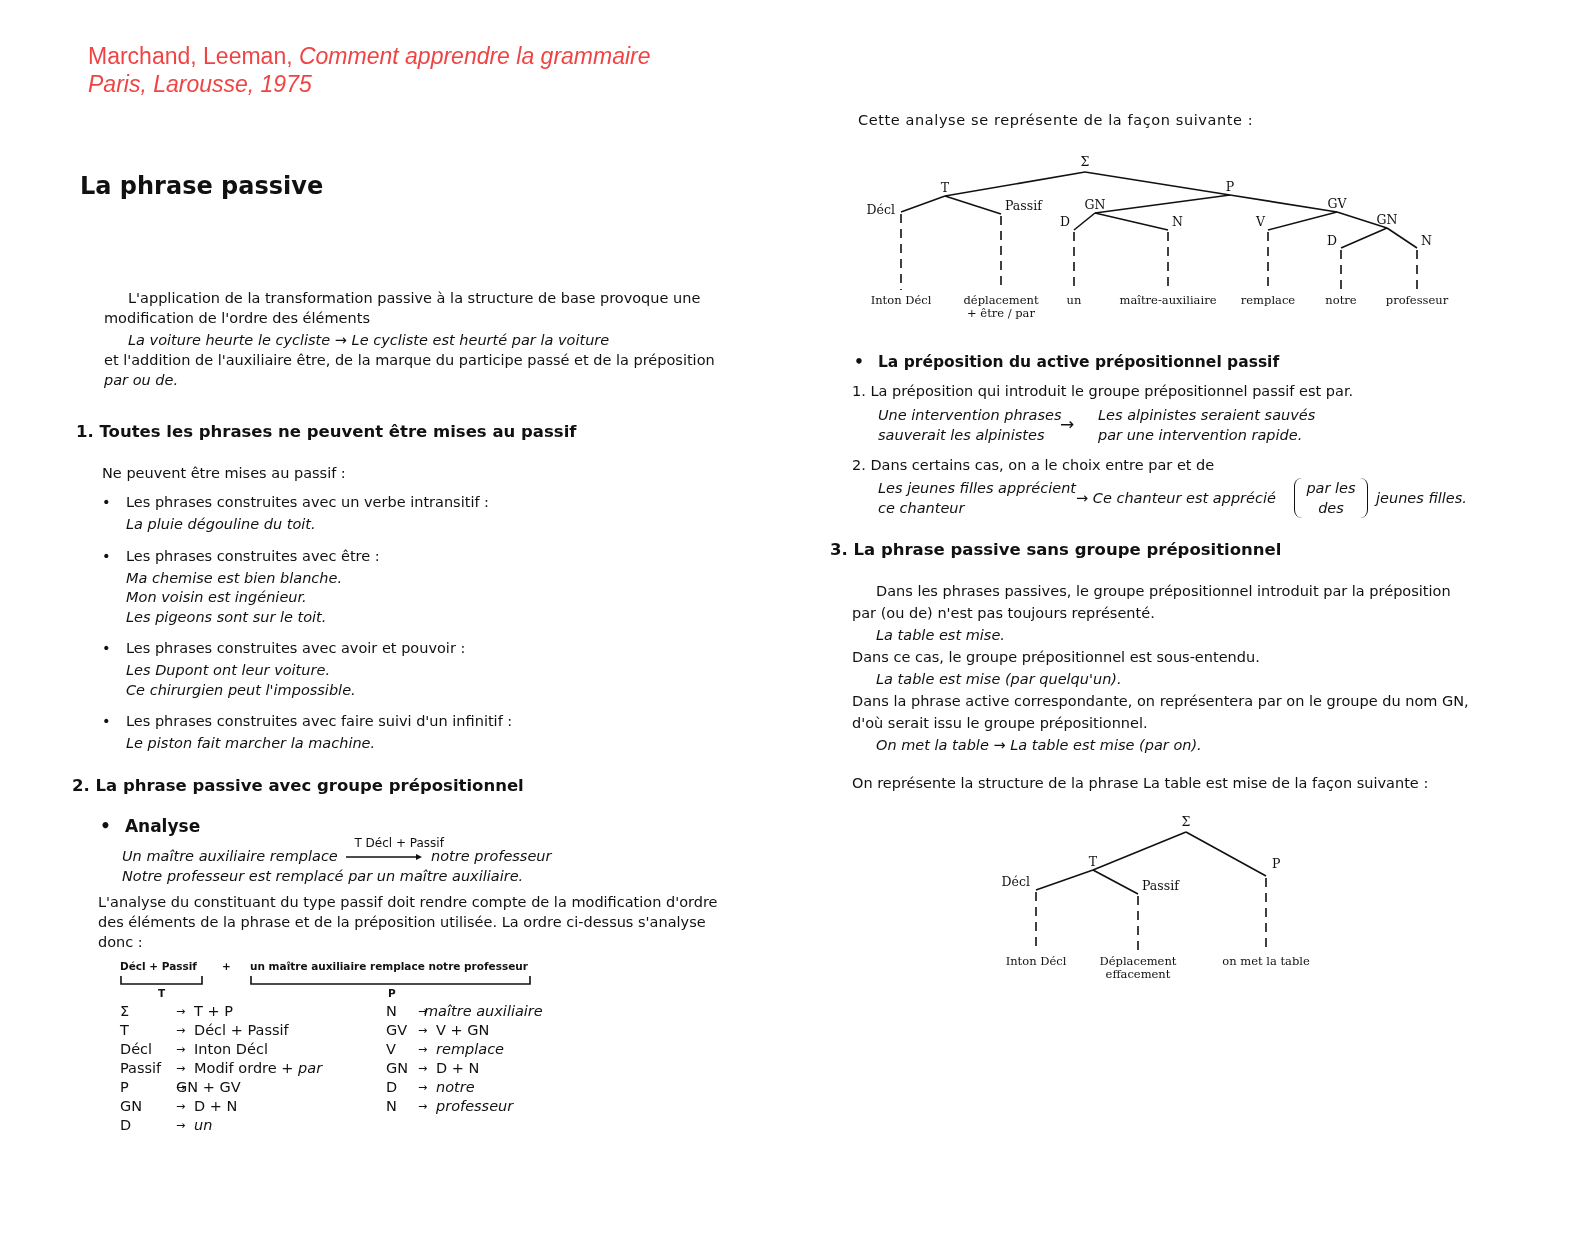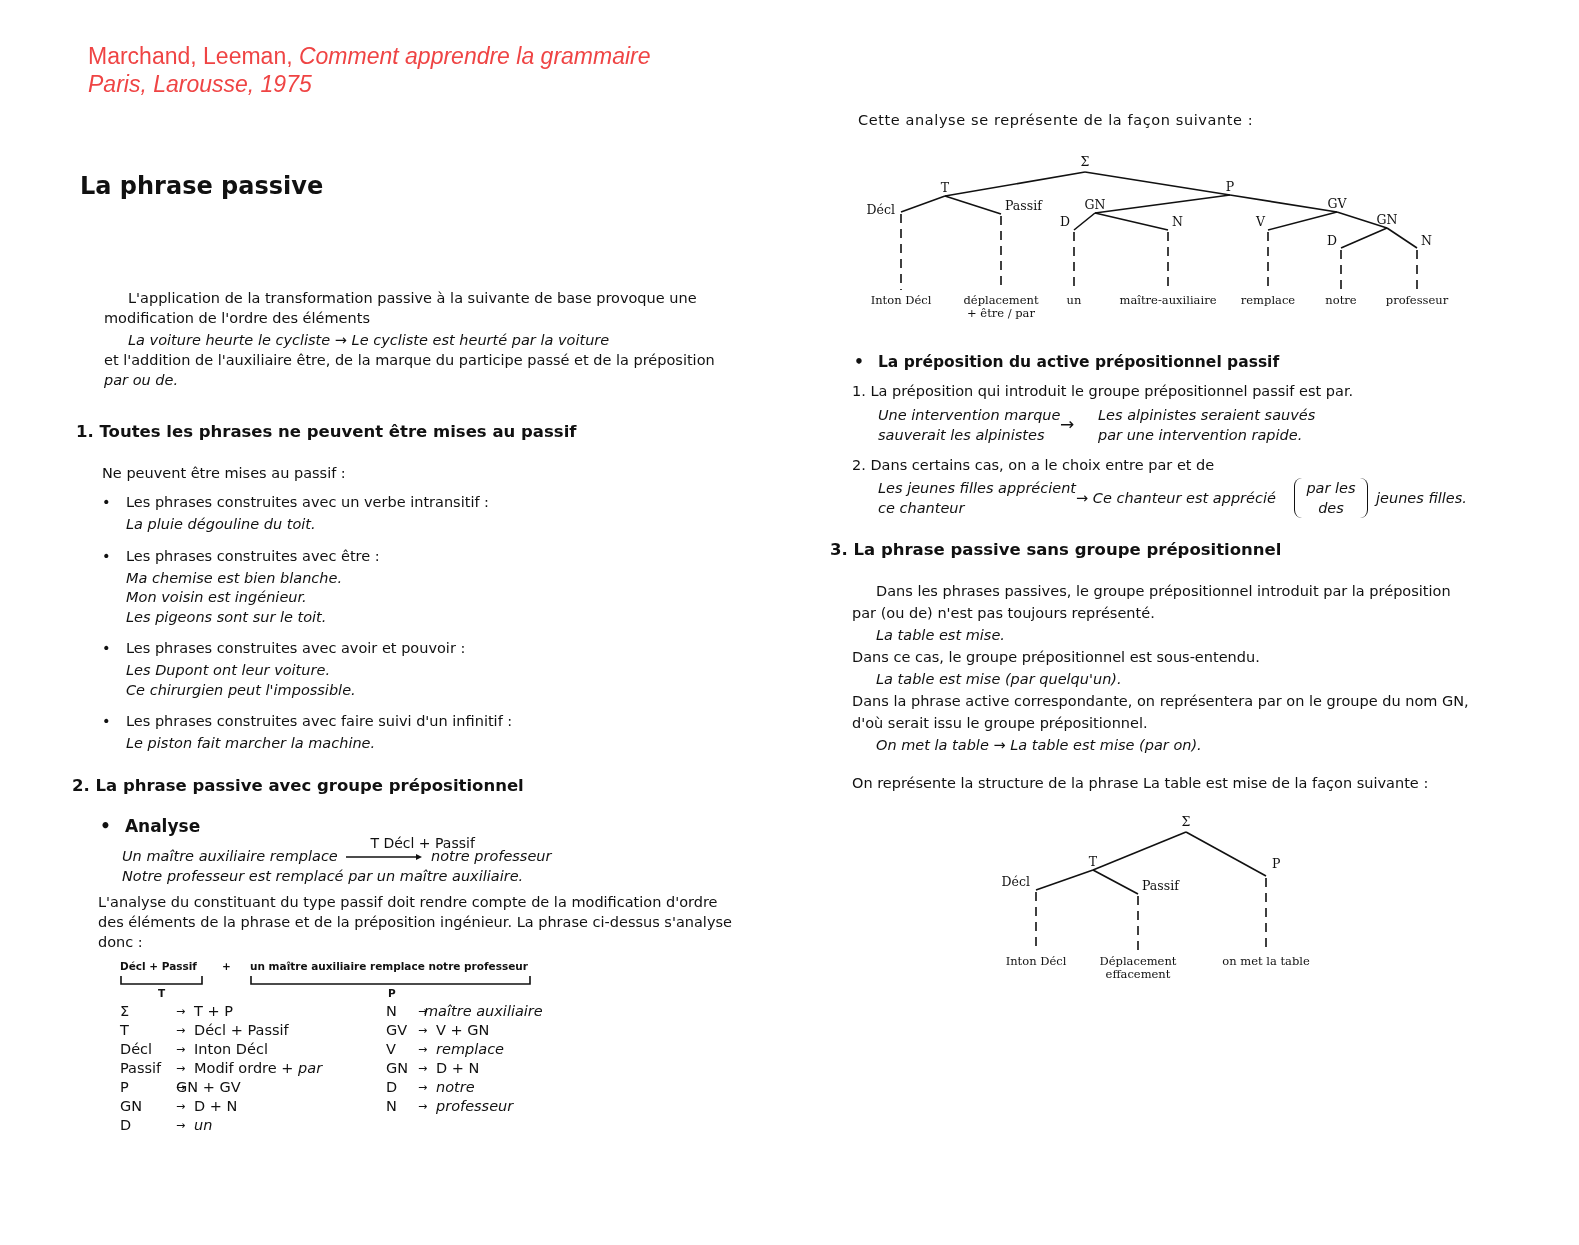--- a/index.html
+++ b/index.html
@@ -20,21 +20,21 @@
 
 <div class="abs cite" style="left:88px;top:42px;">
   <span>Marchand, Leeman,</span>
   <i>Comment apprendre la grammaire</i><br>
   <i>Paris, Larousse, 1975</i>
 </div>
 
 <div class="abs title" style="left:80px;top:172px;">La phrase passive</div>
 
 <div class="abs p" style="left:104px;top:288px;width:640px;">
-  <div style="padding-left:24px;">L'application de la transformation passive à la suivante de base provoque une</div>
+  <div style="padding-left:24px;">L'application de la transformation passive à la structure de base provoque une</div>
   <div>modification de l'ordre des éléments</div>
   <div class="it" style="padding-left:24px;margin-top:2px;">La voiture heurte le cycliste → Le cycliste est heurté par la voiture</div>
   <div>et l'addition de l'auxiliaire être, de la marque du participe passé et de la préposition</div>
   <div class="it">par ou de.</div>
 </div>
 
 <div class="abs h" style="left:76px;top:422px;">1. Toutes les phrases ne peuvent être mises au passif</div>
 <div class="abs p" style="left:102px;top:463px;">Ne peuvent être mises au passif :</div>
 <div class="abs p" style="left:126px;top:492px;width:560px;" id="s1list">
     <div class="abs bul" style="left: 0px; top: 0px; white-space: nowrap;">Les phrases construites avec un verbe intransitif :</div>
@@ -50,32 +50,32 @@
     <div class="abs it" style="left: 0px; top: 241px; white-space: nowrap;">Le piston fait marcher la machine.</div>
   </div>
 
 <div class="abs h" style="left:72px;top:776px;">2. La phrase passive avec groupe prépositionnel</div>
 <div class="abs p" style="left:100px;top:816px;font-weight:bold;font-size:17px;">
   <span style="margin-right:14px;">•</span><span>Analyse</span>
 </div>
 <div class="abs p it" style="left:122px;top:846px;white-space:nowrap;">
   <span>Un maître auxiliaire remplace</span>
   <span style="display:inline-block;position:relative;width:76px;height:14px;margin:0 4px;">
-    <span style="position:absolute;top:-14px;left:24px;font-style:normal;font-size:14px;white-space:nowrap;">T Décl + Passif</span>
+    <span style="position:absolute;top:-14px;left:8px;font-style:normal;font-size:12px;white-space:nowrap;">T Décl + Passif</span>
     <svg width="76" height="10" style="position:absolute;top:5px;left:0;">
         <line x1="0" y1="5" x2="70" y2="5" stroke="#111" stroke-width="1.5"></line>
         <polygon points="70,2 76,5 70,8" fill="#111"></polygon>
       </svg>
   </span>
   <span>notre professeur</span>
   <div>Notre professeur est remplacé par un maître auxiliaire.</div>
 </div>
 <div class="abs p" style="left:98px;top:892px;width:650px;">
   <div>L'analyse du constituant du type passif doit rendre compte de la modification d'ordre</div>
-  <div>des éléments de la phrase et de la préposition ingénieur. La phrase ci-dessus s'analyse</div>
+  <div>des éléments de la phrase et de la préposition utilisée. La ordre ci-dessus s'analyse</div>
   <div>donc :</div>
 </div>
 
 <div class="abs" style="left:120px;top:960px;font-size:10.5px;font-weight:bold;width:420px;height:40px;">
   <span class="abs" style="left:0;top:0;">Décl + Passif</span>
   <span class="abs" style="left:102px;top:0;">+</span>
   <span class="abs" style="left:130px;top:0;">un maître auxiliaire remplace notre professeur</span>
   <svg class="abs" style="left:0;top:14px;" width="420" height="14">
     <polyline points="1,2 1,10 82,10 82,2" fill="none" stroke="#111" stroke-width="1.6"></polyline>
     <polyline points="131,2 131,10 410,10 410,2" fill="none" stroke="#111" stroke-width="1.6"></polyline>
@@ -196,21 +196,21 @@
     <text x="486" y="154" font-size="11.5" text-anchor="middle">notre</text>
     <line x1="562" y1="100" x2="562" y2="140" stroke="#111" stroke-width="1.6" stroke-dasharray="9,6"></line>
     <text x="562" y="154" font-size="11.5" text-anchor="middle">professeur</text>
   </svg>
 
 <div class="abs p" style="left:854px;top:352px;font-weight:bold;font-size:15.5px;">
   <span style="margin-right:14px;">•</span><span>La préposition du active prépositionnel passif</span>
 </div>
 <div class="abs p" style="left:852px;top:381px;">1. La préposition qui introduit le groupe prépositionnel passif est par.</div>
 <div class="abs p it" style="left:878px;top:405px;">
-  <div>Une intervention marque</div>
+  <div>Une intervention phrases</div>
   <div>sauverait les alpinistes</div>
 </div>
 <div class="abs p" style="left:1060px;top:414px;font-size:17px;">→</div>
 <div class="abs p it" style="left:1098px;top:405px;">
   <div>Les alpinistes seraient sauvés</div>
   <div>par une intervention rapide.</div>
 </div>
 
 <div class="abs p" style="left:852px;top:455px;">2. Dans certains cas, on a le choix entre par et de</div>
 <div class="abs p it" style="left:878px;top:478px;">

